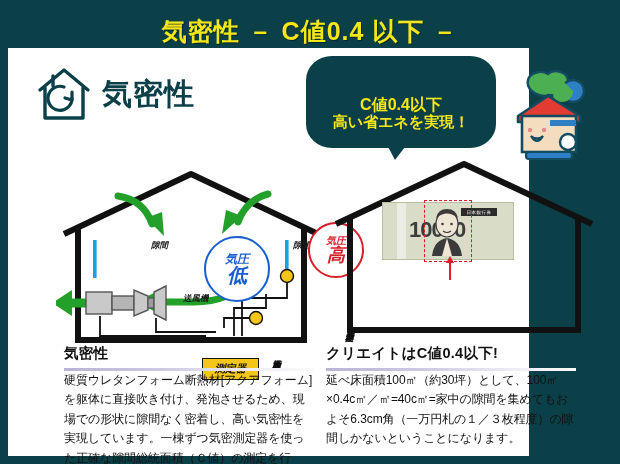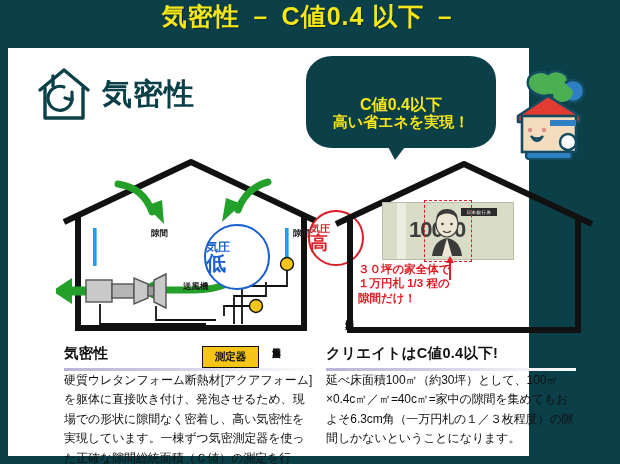--- a/index.html
+++ b/index.html
@@ -7,21 +7,21 @@
     width:620px;height:464px;
     background:#0b4049;
     font-family:"Liberation Sans","DejaVu Sans",sans-serif;
     overflow:hidden;
   }
   .page{position:relative;width:620px;height:464px;}
 
   
   .title-bar{
     position:absolute;left:0;top:0;width:620px;height:48px;
-    display:flex;align-items:flex-start;justify-content:center;
+    display:flex;align-items:flex-end;justify-content:center;
     background:#0b4049;
   }
   .title-text{
     color:#f5e617;font-size:25px;font-weight:bold;letter-spacing:1px;
     text-shadow:1px 1px 0 #05272d;
   }
 
   
   .card{
     position:absolute;left:8px;top:48px;width:521px;height:408px;
@@ -45,27 +45,27 @@
   .bubble-tail{
     position:absolute;left:378px;top:95px;width:0;height:0;
     border-left:9px solid transparent;border-right:13px solid transparent;
     border-top:17px solid #0b4049;
   }
 
   
   .mascot{position:absolute;left:492px;top:12px;width:96px;height:104px;}
 
   
-  .diagram-left{position:absolute;left:48px;top:108px;width:270px;height:178px;}
+  .diagram-left{position:absolute;left:48px;top:120px;width:270px;height:178px;font-style:italic;}
   .diagram-right{position:absolute;left:322px;top:110px;width:268px;height:178px;}
 
   
   .badge{
     position:absolute;border-radius:50%;display:flex;flex-direction:column;
-    align-items:flex-start;justify-content:center;background:#ffffff;
+    align-items:center;justify-content:center;background:#ffffff;
   }
   .badge-low{left:148px;top:68px;width:62px;height:62px;border:2.5px solid #1a5fd0;}
   .badge-low .b1{color:#1a5fd0;font-size:12px;font-weight:bold;line-height:1;}
   .badge-low .b2{color:#1a5fd0;font-size:20px;font-weight:bold;line-height:1;}
   .badge-high{left:252px;top:54px;width:52px;height:52px;border:2.5px solid #d81f28;}
   .badge-high .b1{color:#d81f28;font-size:10px;font-weight:bold;line-height:1;}
   .badge-high .b2{color:#d81f28;font-size:18px;font-weight:bold;line-height:1;}
 
   .gap-label{position:absolute;font-size:8.5px;font-weight:bold;color:#1a1a1a;}
   .gap-l{left:95px;top:72px;}
@@ -245,25 +245,20 @@
           <path d="M8 14 q11 -9 22 0 q-2 -9 -11 -9 q-9 0 -11 9z" fill="#3b3b3b"></path>
           <circle cx="14.5" cy="20" r="1.3" fill="#3b3b3b"></circle>
           <circle cx="23.5" cy="20" r="1.3" fill="#3b3b3b"></circle>
           <path d="M15 27 q4 3 8 0" stroke="#3b3b3b" stroke-width="1.1" fill="none"></path>
           <path d="M4 52 q2 -16 15 -18 q13 2 15 18 z" fill="#3b3b3b"></path>
           <path d="M19 34 L14 52 L24 52 Z" fill="#efe6d6"></path>
         </svg>
       </div>
       <div class="note-dash"></div>
       <div class="note-arrow"></div>
-      <div class="note-caption">
-        <div>３０坪の家全体で</div>
-        <div>１万円札 1/3 程の</div>
-        <div>隙間だけ！</div>
-      </div>
     </div>
 
     <div class="col col-left">
       <div class="col-head">気密性</div>
       <div class="col-rule"></div>
       <div class="col-body">硬質ウレタンフォーム断熱材[アクアフォーム]を躯体に直接吹き付け、発泡させるため、現場での形状に隙間なく密着し、高い気密性を実現しています。一棟ずつ気密測定器を使った正確な隙間総統面積（Ｃ値）の測定を行い、認定証を発行しています。</div>
     </div>
 
     <div class="col col-right">
       <div class="col-head">クリエイトはC値0.4以下!</div>

